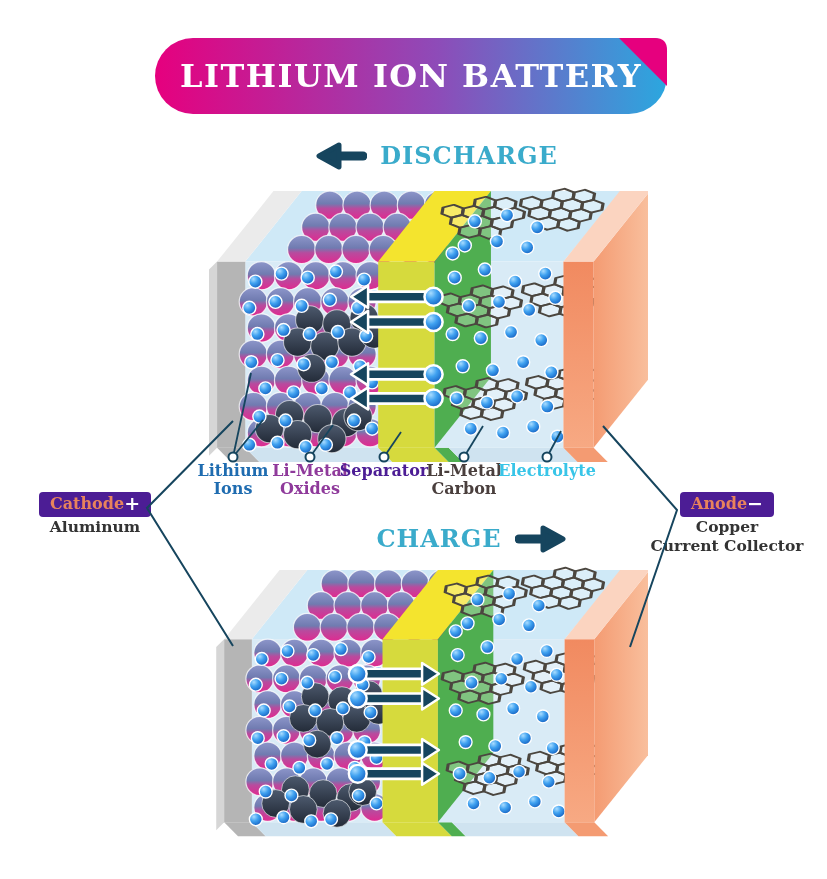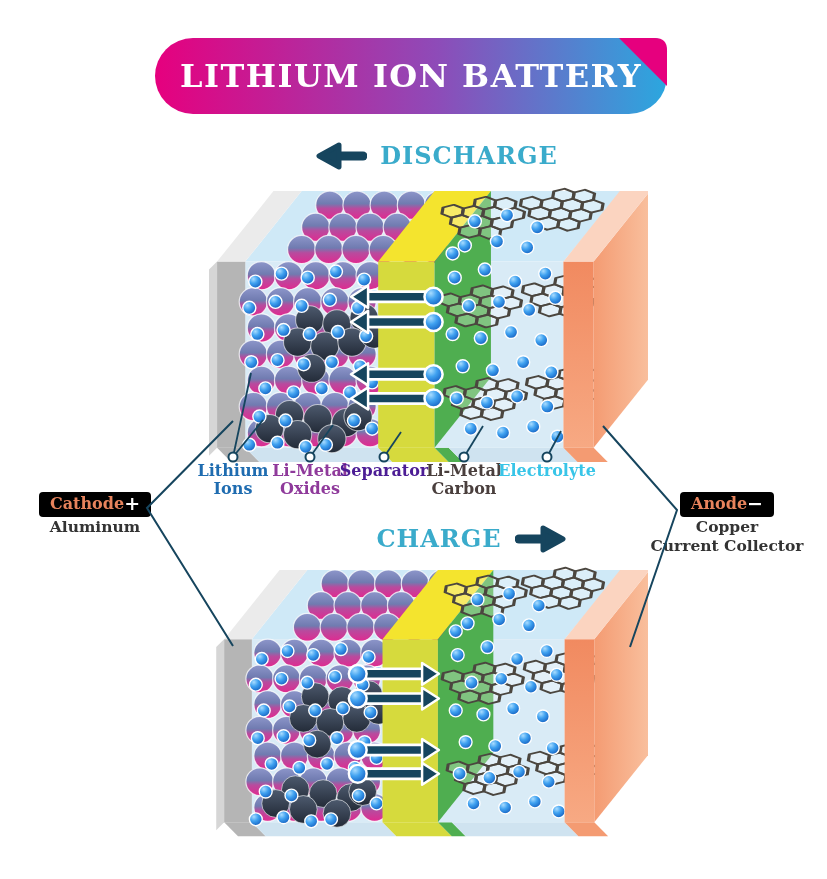--- a/index.html
+++ b/index.html
@@ -25,21 +25,21 @@
   #battery-charge{left:212px;top:562px;}
 
   
   .clabel{position:absolute;top:462px;transform:translateX(-50%);text-align:center;
           font-weight:bold;font-size:16px;line-height:1.15;white-space:nowrap;}
 
   
   .side-group{position:absolute;top:492px;width:170px;text-align:center;}
   #cathode-group{left:10px;}
   #anode-group{left:642px;}
-  .badge{display:inline-flex;align-items:flex-start;background:#000000;border-radius:4px;
+  .badge{display:inline-flex;align-items:flex-start;background:#4c1d95;border-radius:4px;
          padding:2px 11px 4px;font-weight:bold;font-size:16px;color:#e8835c;}
   .badge .sign{color:#ffffff;font-size:19px;font-weight:bold;line-height:1;}
   .side-desc{font-weight:bold;font-size:15.5px;color:#333333;line-height:1.25;margin-top:0;}
 
   #overlay{left:0;top:0;pointer-events:none;}
 </style>
 </head>
 <body>
 
 <div class="abs" id="banner">

